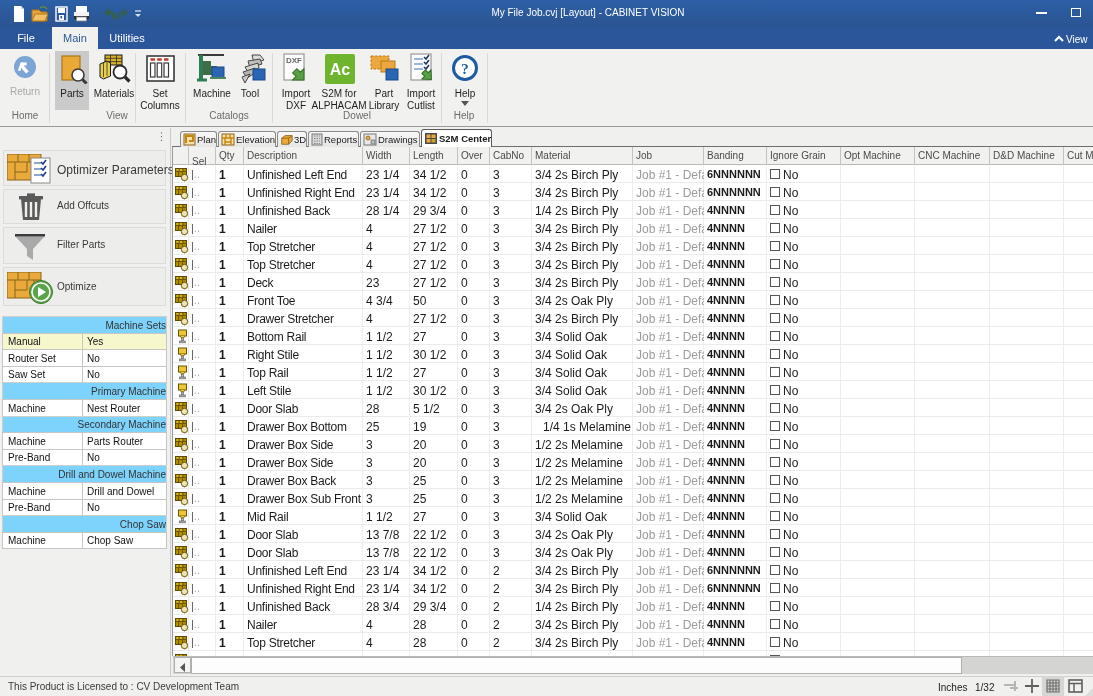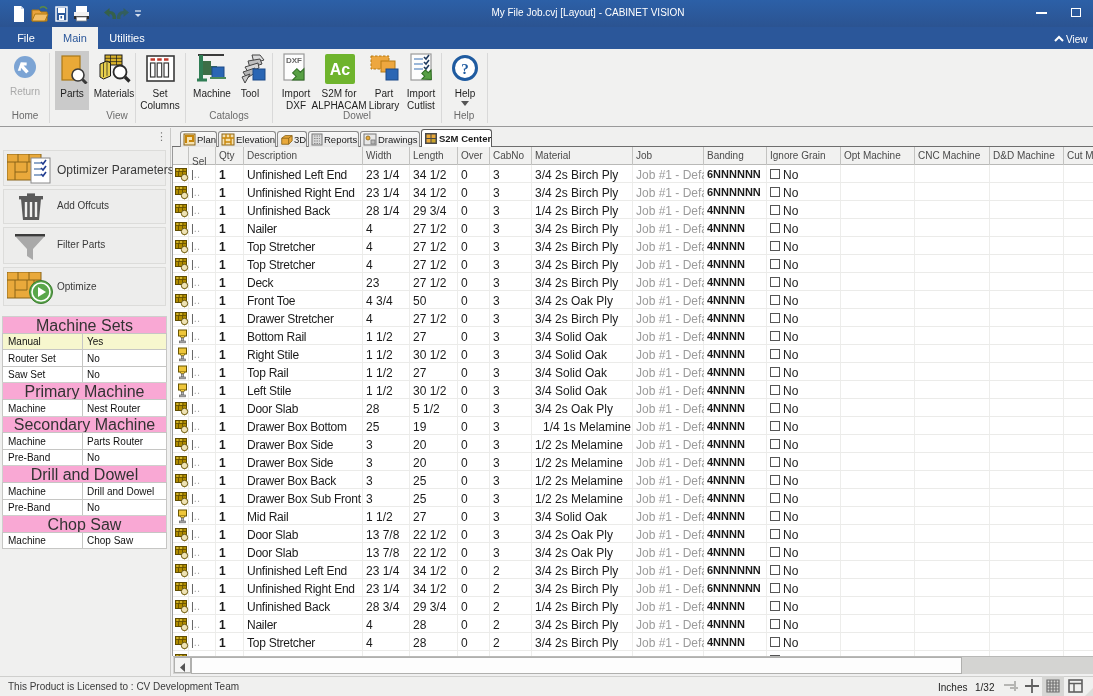--- a/index.html
+++ b/index.html
@@ -5,21 +5,21 @@
 html,body{width:1093px;height:696px;overflow:hidden;}
 body{font-family:"Liberation Sans",sans-serif;position:relative;background:#f0f0f0;}
 .a{position:absolute;}
 .lbl{font-size:10px;color:#1e1e1e;text-align:center;line-height:12px;}
 .glbl{font-size:10px;color:#6b6b6b;text-align:center;}
 .sep{width:1px;background:#d9d9d9;top:53px;height:70px;}
 .hdrtxt{font-size:10px;color:#4a4a4a;white-space:nowrap;}
 .celltxt{font-size:12px;color:#1b1b1b;white-space:nowrap;}
 .jobtxt{font-size:12px;color:#9b9b9b;white-space:nowrap;}
 .seltxt{font-size:11px;color:#555;white-space:nowrap;}
-.pgh{font-size:16px;color:#333;text-align:center;background:#f9a8d4;border:1px solid #cfcfcd;line-height:15px;}
+.pgh{font-size:10px;color:#333;text-align:right;background:#7dd3fc;border:1px solid #cfcfcd;line-height:15px;}
 .tabx svg{flex:0 0 auto;}
 .tabx{font-size:9.5px;color:#1a1a1a;background:linear-gradient(#f8f8f8,#e6e6e6);border:1px solid #8a8a8a;border-bottom:none;border-radius:3px 3px 0 0;display:flex;align-items:center;padding:0 2px;white-space:nowrap;overflow:hidden;}
 </style></head><body>
 
 <div class="a" style="left:0;top:0;width:1093px;height:27px;background:linear-gradient(180deg,#2c60a7,#2b5391)"></div>
 <svg class="a" style="left:10px;top:4px" width="140" height="20" viewBox="0 0 140 20">
 
 <path d="M4 2 h7 l3 3 v13 h-10 z" fill="#fff"></path>
     <path d="M11 2 l3 3 h-3 z" fill="#c9d6ea"></path>
 

